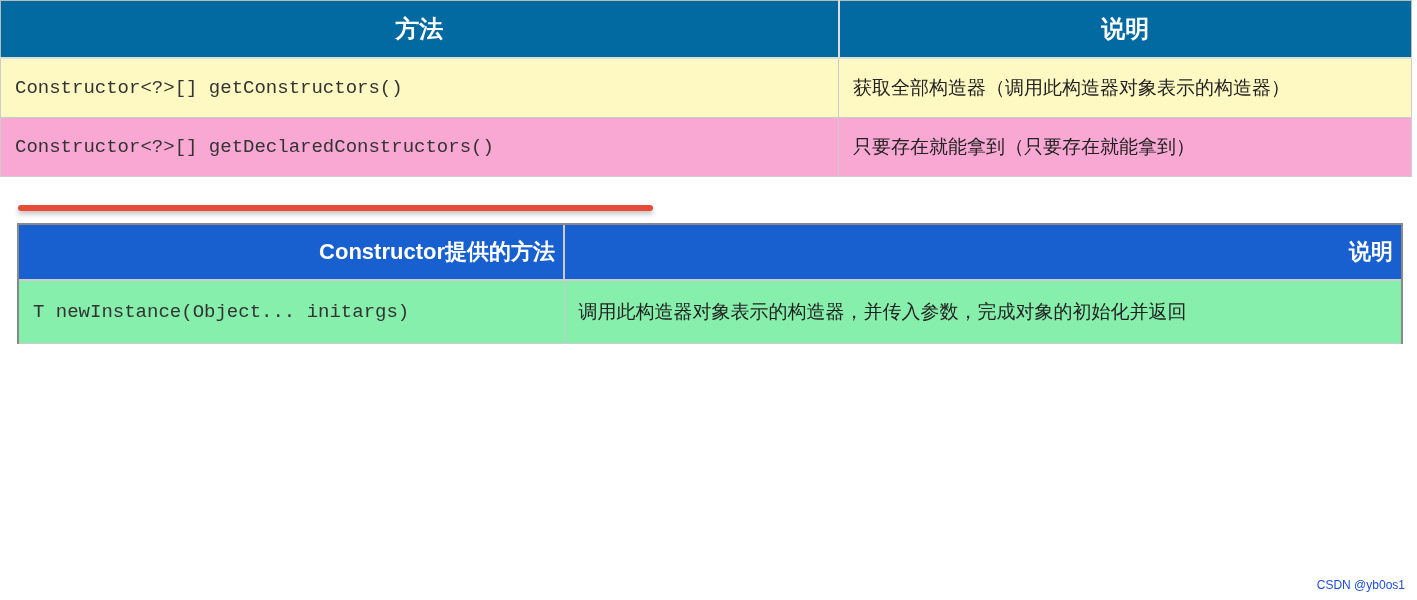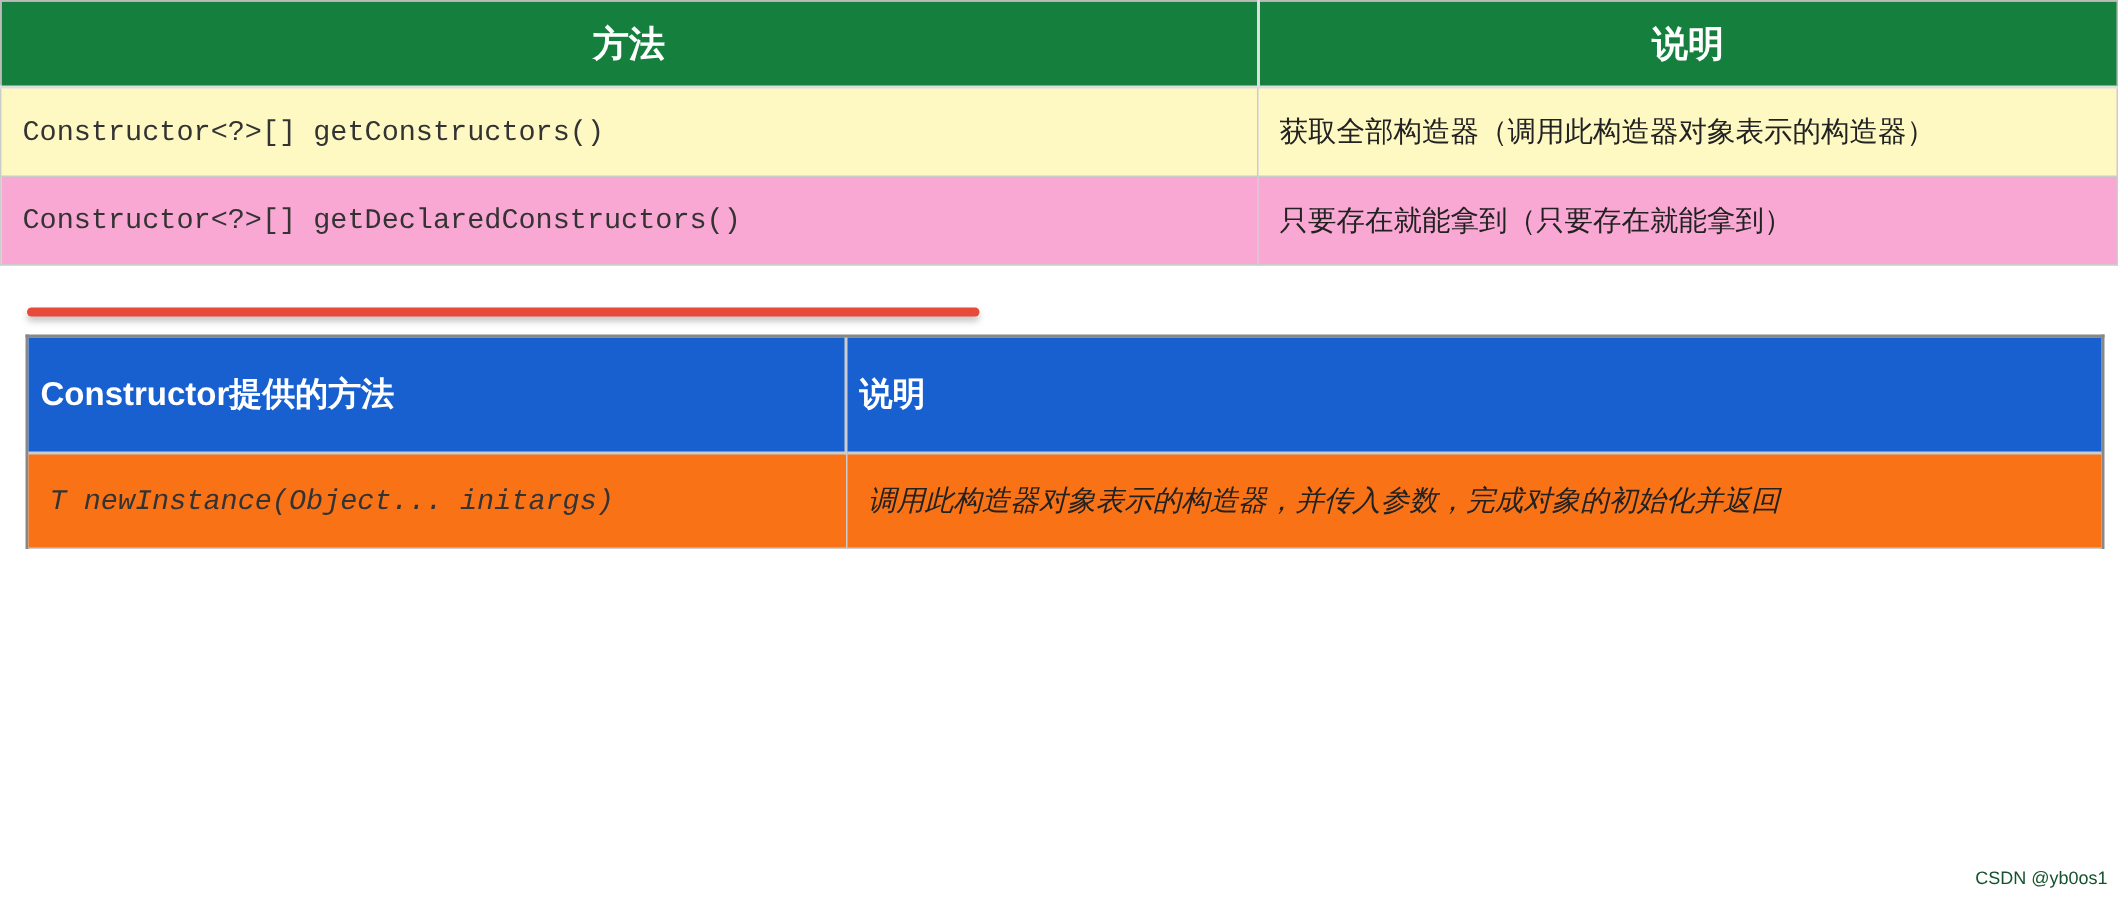--- a/index.html
+++ b/index.html
@@ -14,21 +14,21 @@
       height: 600px;
       position: relative;
     }
     .table1 {
       width: 1412px;
       border-collapse: collapse;
       margin-left: 0px;
       border: 1px solid #bbb;
     }
     .table1 th {
-      background: #15803d;
+      background: #0369a1;
       color: #ffffff;
       font-size: 24px;
       font-weight: bold;
       padding: 12px 8px;
       text-align: center;
       border: 2px solid #ddd;
       border-top: none;
     }
     .table1 th:first-child {
       border-left: none;
@@ -78,22 +78,22 @@
     }
     .table2 {
       width: 100%;
       border-collapse: collapse;
     }
     .table2 th {
       background: #1860d0;
       color: #ffffff;
       font-size: 22px;
       font-weight: bold;
-      padding: 23px 8px;
-      text-align: left;
+      padding: 12px 8px;
+      text-align: right;
       border: 2px solid #ccc;
       border-top: none;
     }
     .table2 th:first-child {
       border-left: none;
     }
     .table2 th:last-child {
       border-right: none;
     }
     .table2 td {
@@ -106,39 +106,38 @@
       font-family: Consolas, "Courier New", monospace;
       font-size: 19px;
       color: #333;
       width: 545px;
     }
     .table2 td.desc {
       font-size: 19px;
       color: #222;
     }
     .table2 tr.row-odd td {
-      background: #f97316;
-      font-style: italic;
+      background: #86efac;
     }
     .table2 tr.row-even td {
       background: #dcdcdc;
     }
     .table2 td:first-child {
       border-left: none;
     }
     .table2 td:last-child {
       border-right: none;
     }
     
     .watermark {
       position: absolute;
       bottom: 8px;
       right: 12px;
       font-size: 12px;
-      color: #14532d;
+      color: #1d4ed8;
       font-family: Arial, sans-serif;
       margin-left: 45px;
     }
   </style>
 </head>
 <body>
 
 <table class="table1">
   <thead>
     <tr>

